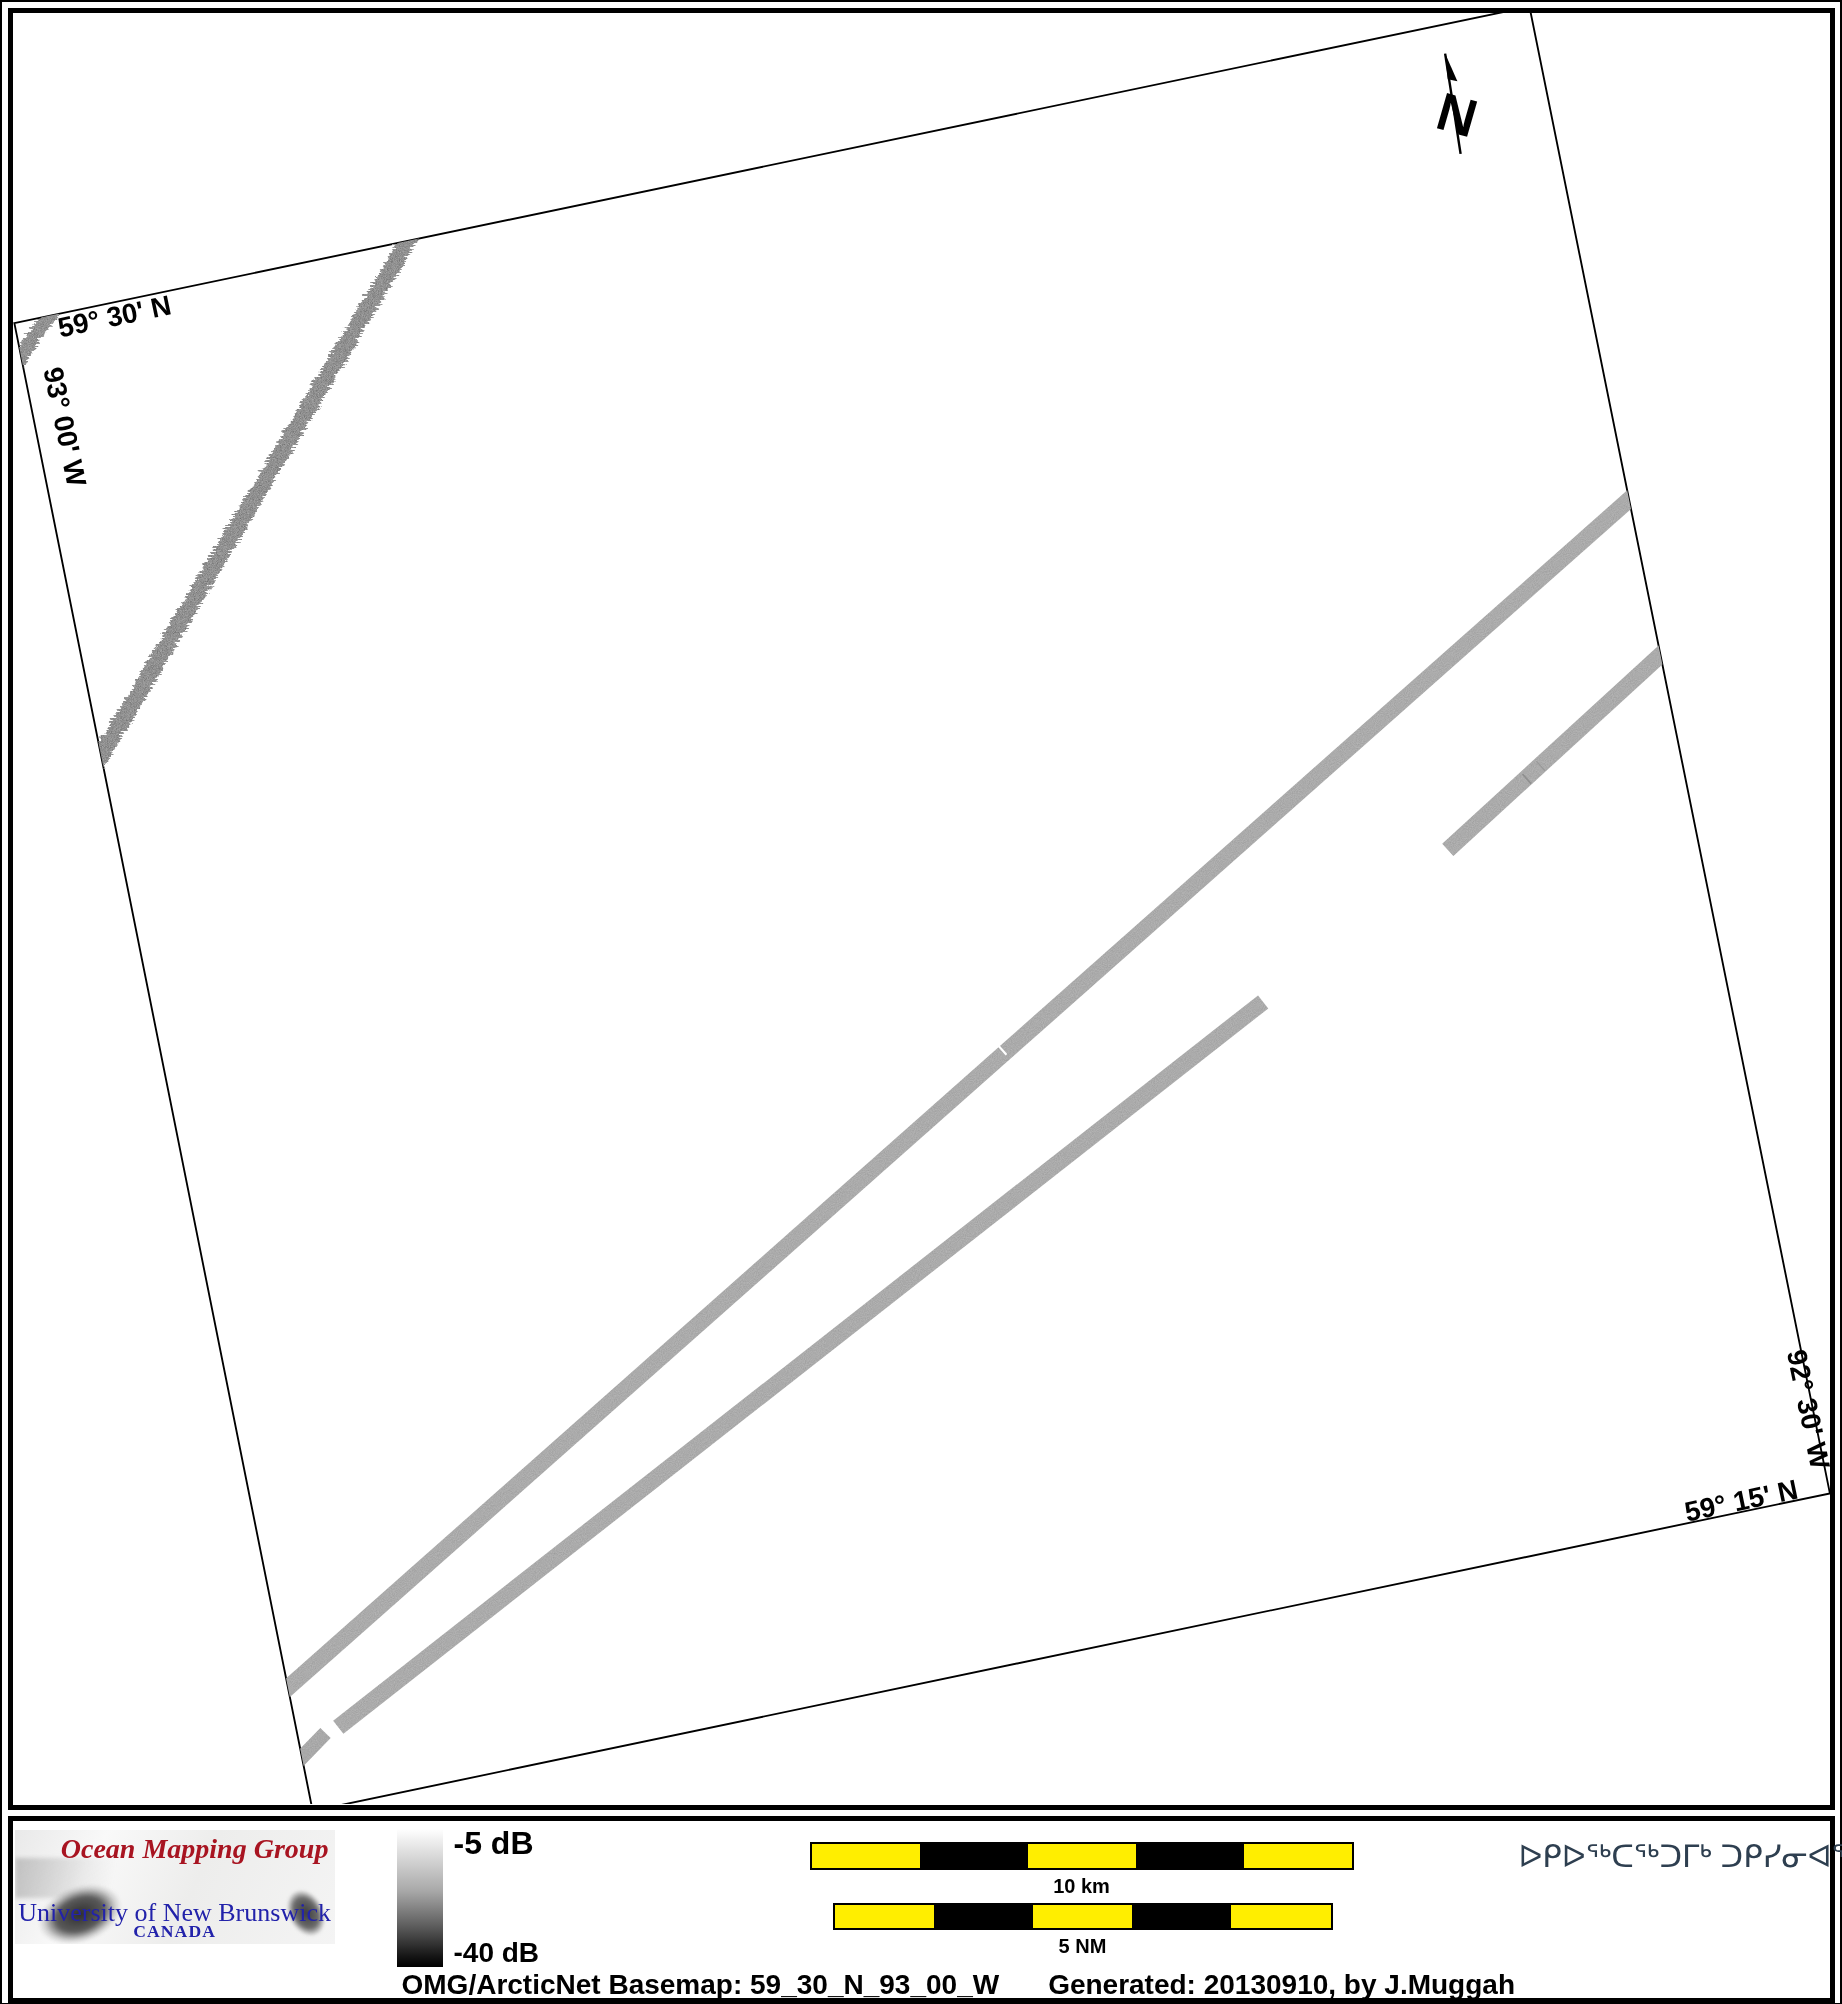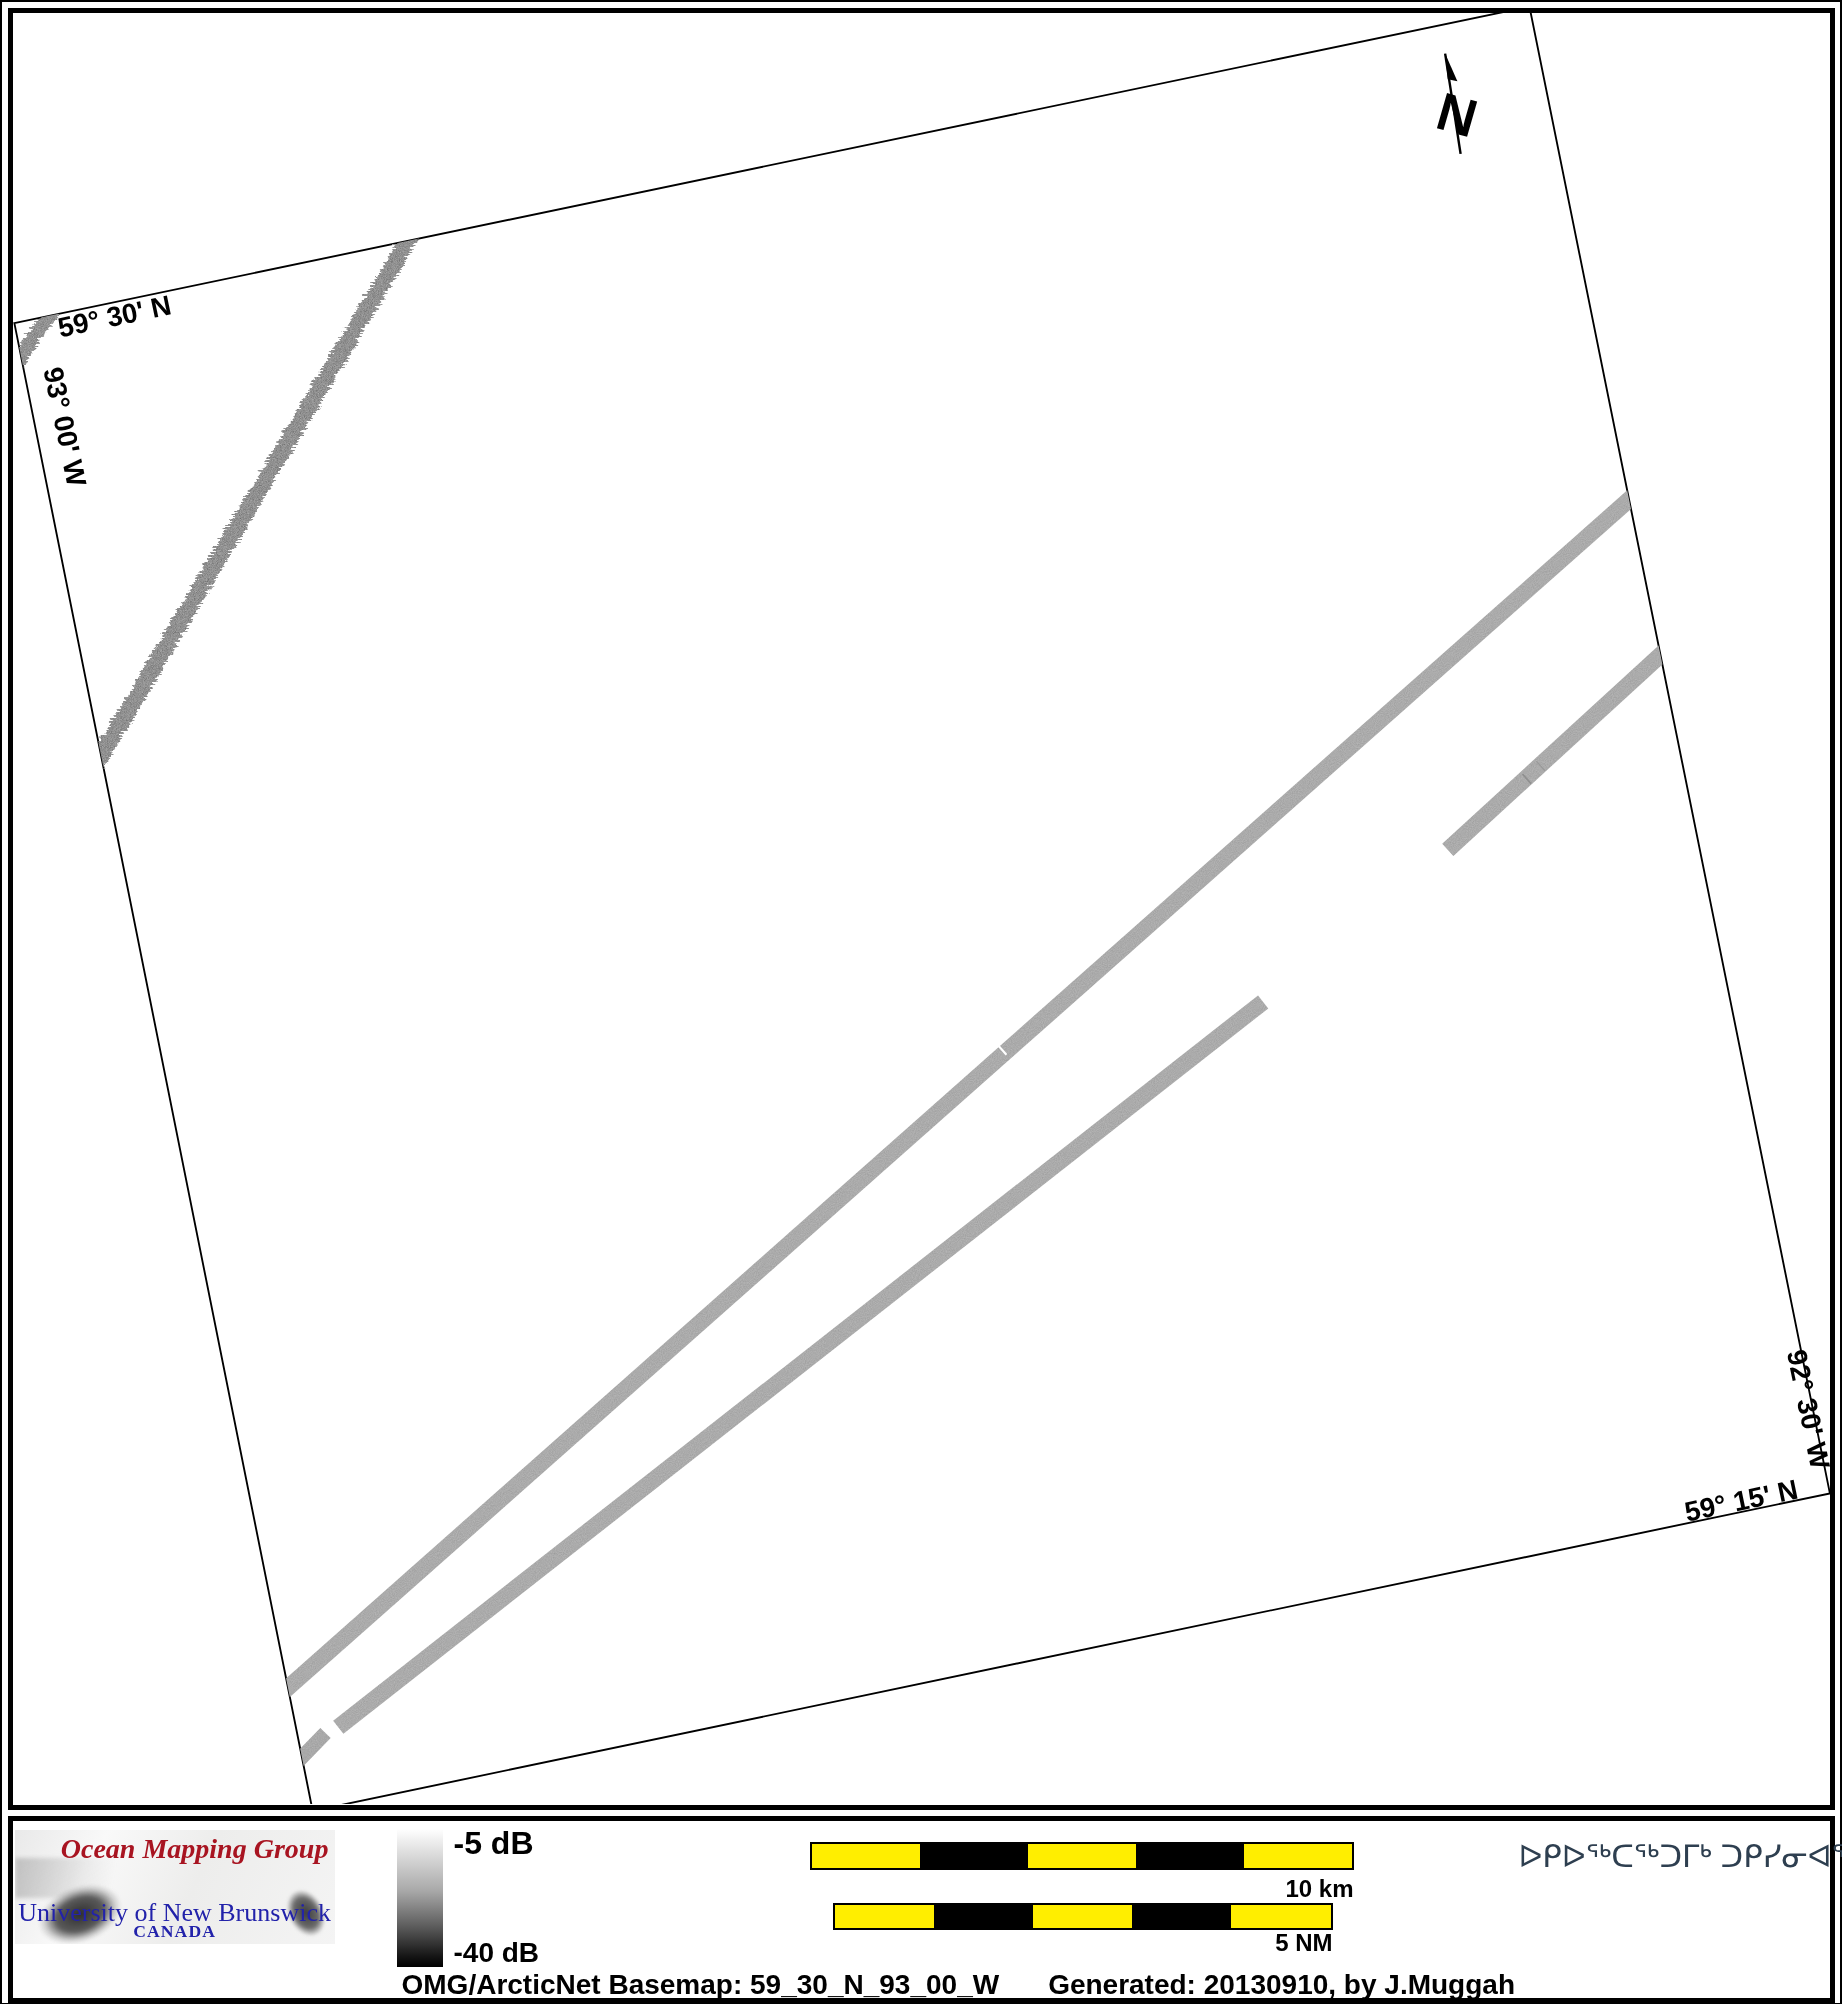--- a/index.html
+++ b/index.html
@@ -49,23 +49,23 @@
   .cb-top-label{position:absolute;left:441px;top:4.3px;font-size:32px;font-weight:bold;white-space:nowrap;}
   .cb-bottom-label{position:absolute;left:441px;top:116px;font-size:28px;font-weight:bold;white-space:nowrap;}
 
   
   .scalebar{position:absolute;border:2.1px solid #000;box-sizing:border-box;display:flex;}
   .scalebar .seg{flex:1 1 0;height:100%;}
   .seg-y{background:var(--scalebar-yellow,#ffee00);}
   .seg-k{background:#000;}
   .sb-km{left:797px;top:21.4px;width:544px;height:28px;}
   .sb-nm{left:820px;top:82px;width:500px;height:27px;}
-  .sb-label{position:absolute;text-align:right;font-size:24px;font-weight:bold;}
+  .sb-label{position:absolute;text-align:center;font-size:20px;font-weight:bold;}
   .sb-km-label{left:797px;top:54px;width:544px;}
-  .sb-nm-label{left:820px;top:108px;width:500px;}
+  .sb-nm-label{left:820px;top:114px;width:500px;}
 
   
   .arcticnet{position:absolute;left:1506px;top:18px;width:318px;text-align:center;}
   .arcticnet-name{font-size:51px;line-height:1.05;font-weight:400;letter-spacing:0.5px;
     color:var(--arcticnet-blue,#7aa9d9);white-space:nowrap;}
   .arcticnet-inuktitut{font-size:31px;line-height:1.0;margin-top:2.1px;
     color:var(--inuktitut-navy,#2e3f50);white-space:nowrap;}
 
   
   .caption{position:absolute;left:389px;top:148px;font-size:28px;font-weight:bold;white-space:nowrap;}

